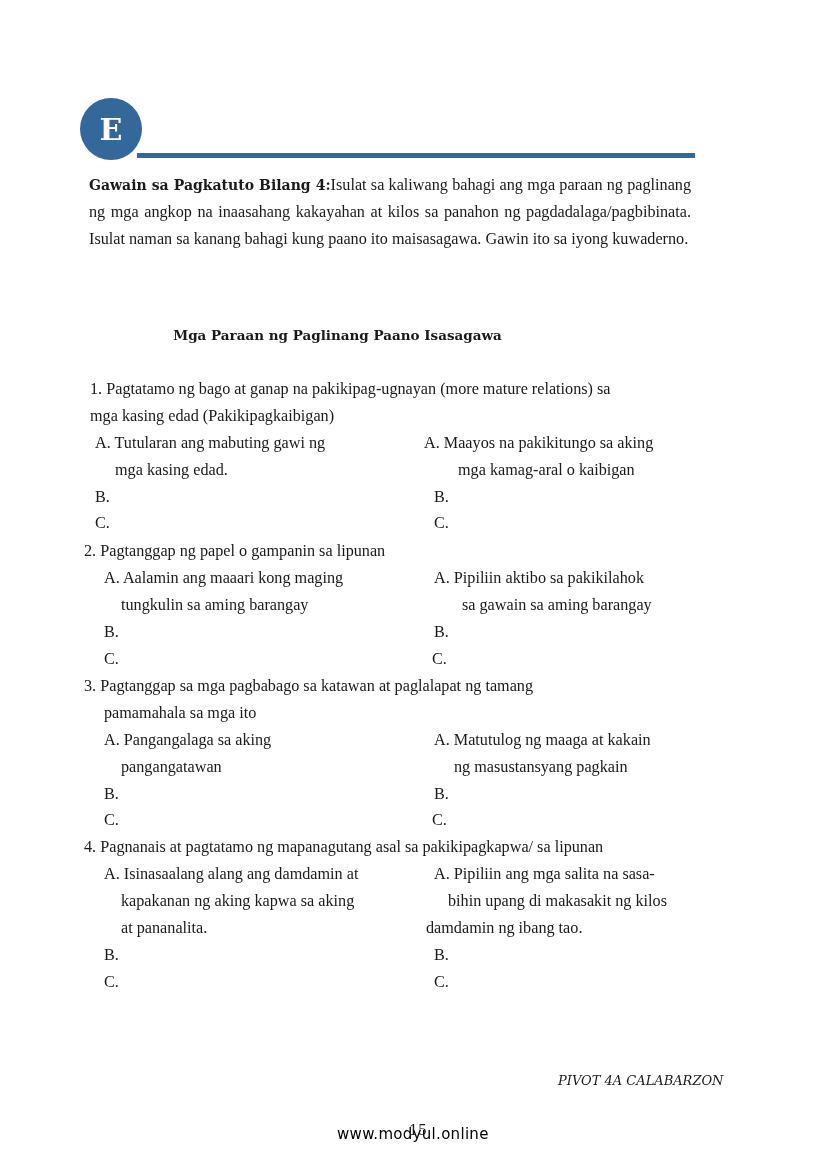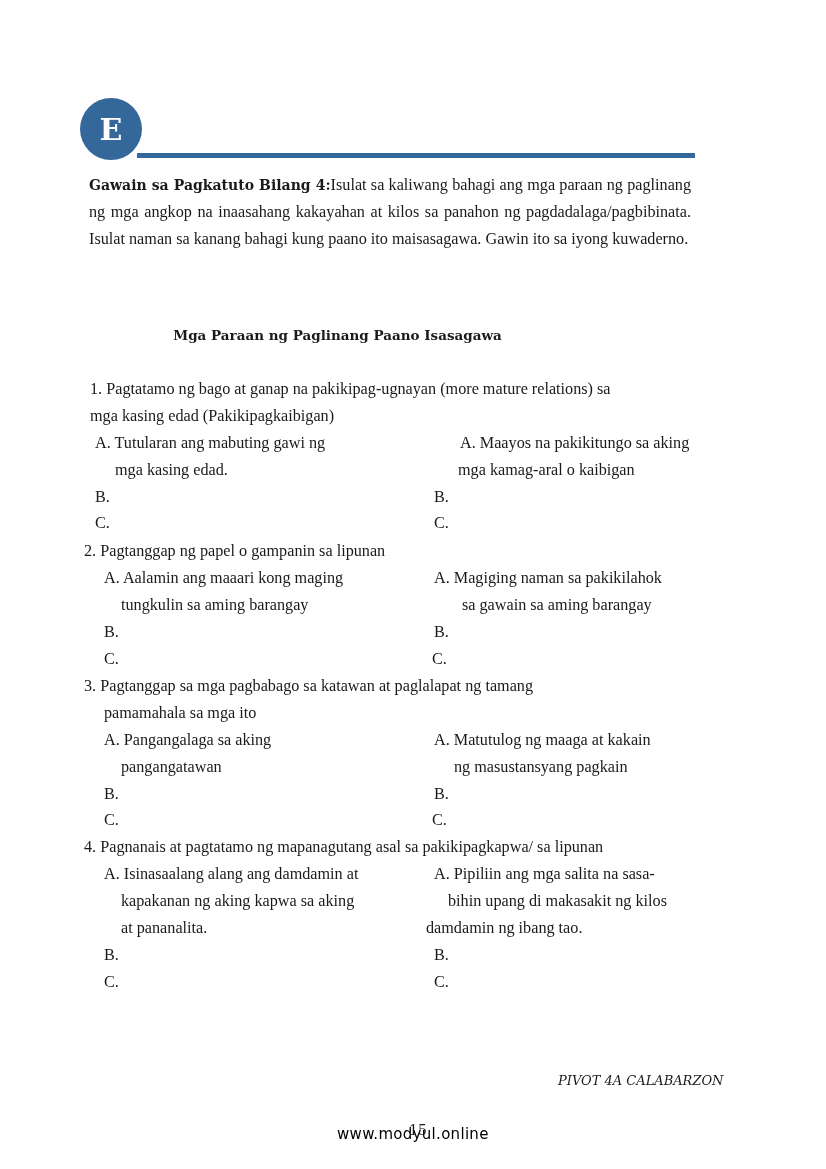--- a/index.html
+++ b/index.html
@@ -35,31 +35,31 @@
 <div class="title"><span>Mga Paraan ng Paglinang Paano Isasagawa</span></div>
 
 <div class="body">
 
   <div class="line" style="left:90px;top:380px">1. Pagtatamo ng bago at ganap na pakikipag-ugnayan (more mature relations) sa</div>
   <div class="line" style="left:90px;top:407px">mga kasing edad (Pakikipagkaibigan)</div>
   <div class="line" style="left:95px;top:434px">A. Tutularan ang mabuting gawi ng</div>
   <div class="line" style="left:115px;top:461px">mga kasing edad.</div>
   <div class="line" style="left:95px;top:488px">B.</div>
   <div class="line" style="left:95px;top:514px">C.</div>
-  <div class="line" style="left:460px;top:434px">A. Maayos na pakikitungo sa aking</div>
+  <div class="line" style="left:424px;top:434px">A. Maayos na pakikitungo sa aking</div>
   <div class="line" style="left:458px;top:461px">mga kamag-aral o kaibigan</div>
   <div class="line" style="left:434px;top:488px">B.</div>
   <div class="line" style="left:434px;top:514px">C.</div>
 
   <div class="line" style="left:84px;top:542px">2. Pagtanggap ng papel o gampanin sa lipunan</div>
   <div class="line" style="left:104px;top:569px">A. Aalamin ang maaari kong maging</div>
   <div class="line" style="left:121px;top:596px">tungkulin sa aming barangay</div>
   <div class="line" style="left:104px;top:623px">B.</div>
   <div class="line" style="left:104px;top:650px">C.</div>
-  <div class="line" style="left:434px;top:569px">A.  Magiging  naman  sa  pakikilahok</div>
+  <div class="line" style="left:434px;top:569px">A.  Pipiliin  aktibo  sa  pakikilahok</div>
   <div class="line" style="left:462px;top:596px">sa gawain sa aming barangay</div>
   <div class="line" style="left:434px;top:623px">B.</div>
   <div class="line" style="left:432px;top:650px">C.</div>
 
   <div class="line" style="left:84px;top:677px">3. Pagtanggap sa mga pagbabago sa katawan at paglalapat ng tamang</div>
   <div class="line" style="left:104px;top:704px">pamamahala sa mga ito</div>
   <div class="line" style="left:104px;top:731px">A. Pangangalaga sa aking</div>
   <div class="line" style="left:121px;top:758px">pangangatawan</div>
   <div class="line" style="left:104px;top:785px">B.</div>
   <div class="line" style="left:104px;top:811px">C.</div>

